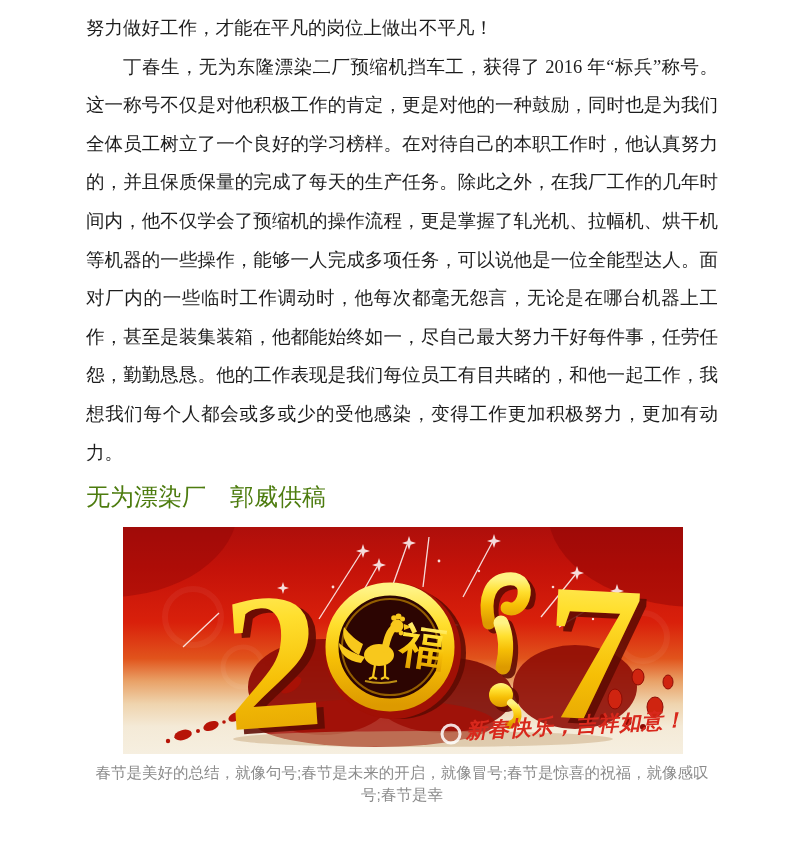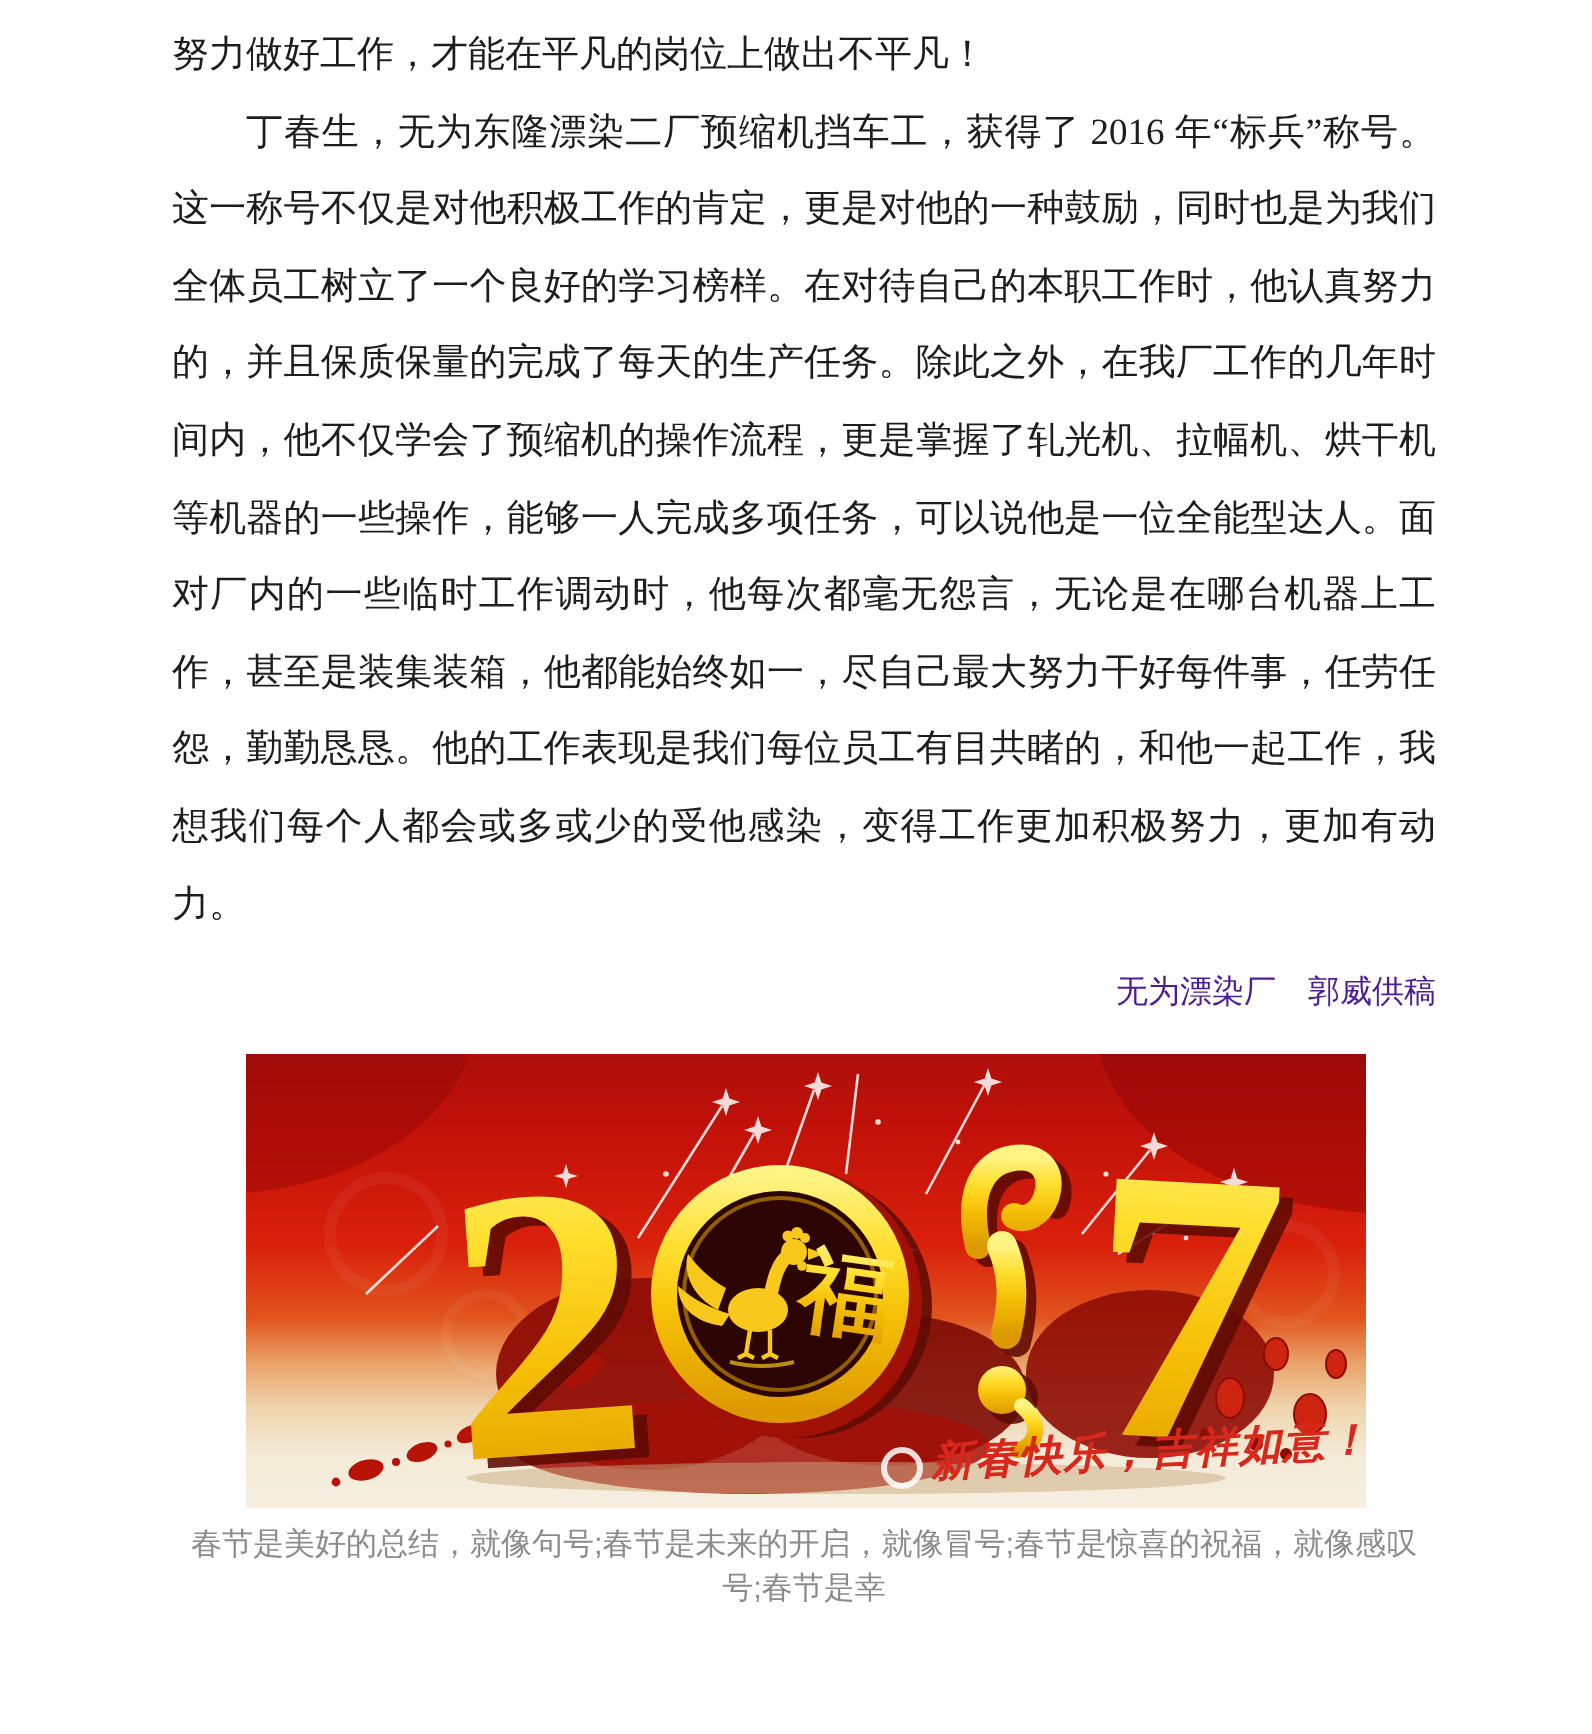--- a/index.html
+++ b/index.html
@@ -18,24 +18,24 @@
     font-size:18.5px;
     line-height:38.6px;
     color:#1d1d1d;
     text-align:justify;
     text-justify:inter-ideograph;
   }
   .para.indent { text-indent:2em; }
   .closing { margin-top:21px; }
   .byline {
     margin:6px 0 0 0;
-    font-size:16px;
+    font-size:24px;
     line-height:38.6px;
-    color:#4c1d95;
-    text-align:right;
+    color:#4d7c0f;
+    text-align:left;
   }
   .figure {
     position:relative;
     margin:10px 0 0 37px;
     width:560px; height:227px;
   }
   .figure svg { display:block; }
   .caption {
     margin-top:8px;
     text-align:center;

